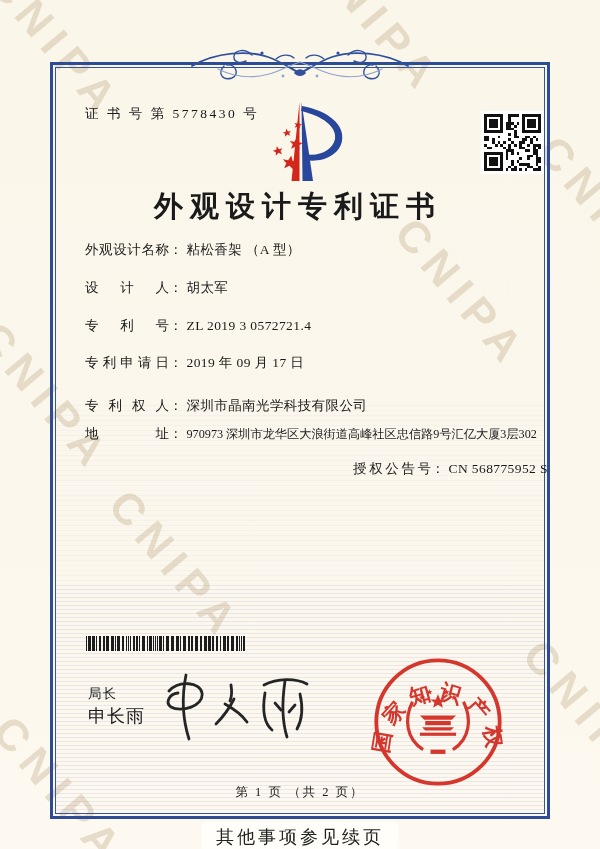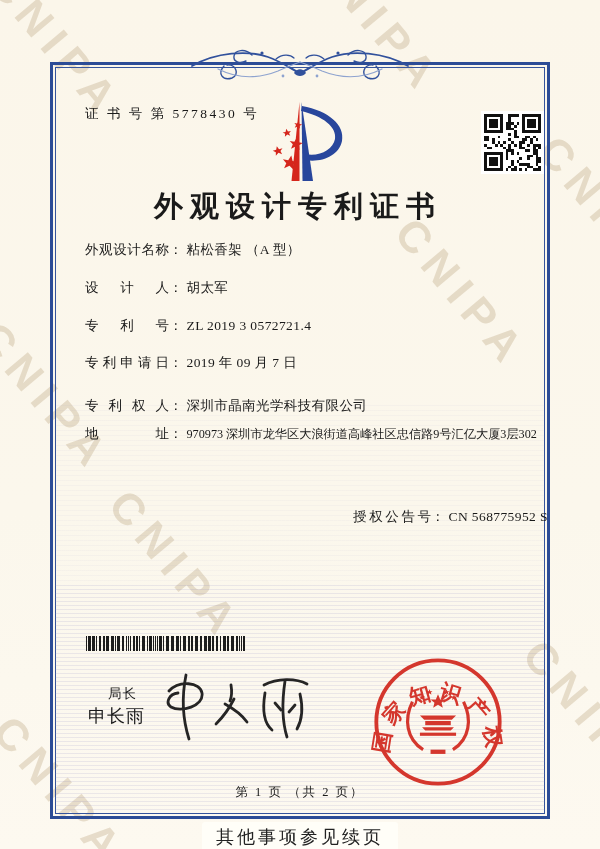--- a/index.html
+++ b/index.html
@@ -22,27 +22,27 @@
   .qr{position:absolute;left:428px;top:46px;width:57px;height:57px;background:#fff;padding:3px;z-index:2;}
   .title{position:absolute;left:0;right:4px;top:122px;text-align:center;font-size:29px;font-weight:700;
          letter-spacing:7px;z-index:2;}
   .fields{position:absolute;left:32px;right:26px;top:176px;z-index:2;font-size:13.5px;}
   .frow{position:absolute;left:0;right:0;white-space:nowrap;}
   .flabel{display:inline-block;width:84px;text-align:justify;text-align-last:justify;vertical-align:bottom;}
   .fcolon{display:inline-block;margin-right:4px;}
   .fval{letter-spacing:.4px;}
   .frow.addr .fval{font-size:12.2px;letter-spacing:0;}
   .grant2{position:absolute;left:268px;top:0;}
-  .grant2 .flabel{width:78px;margin-top:48px;}
+  .grant2 .flabel{width:78px;}
   .paras{position:absolute;left:30px;right:26px;top:433px;z-index:2;font-size:12.9px;
          line-height:21.8px;text-align:justify;}
   .paras p{margin:0;text-indent:2em;}
   .barcode{position:absolute;left:33px;top:571px;width:161px;height:15px;display:flex;z-index:2;}
   .barcode i{display:block;height:100%;}
-  .director-title{position:absolute;left:35px;top:620px;font-size:13.5px;letter-spacing:1px;z-index:2;margin-left:20px;}
+  .director-title{position:absolute;left:35px;top:620px;font-size:13.5px;letter-spacing:1px;z-index:2;}
   .director-name{position:absolute;left:35px;top:639px;font-size:18px;letter-spacing:1px;z-index:2;}
   .signature{position:absolute;left:95px;top:598px;z-index:3;}
   .seal{position:absolute;left:318px;top:590px;width:134px;height:134px;z-index:2;opacity:.93;}
   .seal-date{position:absolute;left:306px;top:679px;width:158px;text-align:center;z-index:3;
              font-size:13.5px;font-weight:700;letter-spacing:1px;color:#101010;}
   .page-indicator{position:absolute;left:0;right:0;top:719px;text-align:center;font-size:12.5px;
                   letter-spacing:2px;z-index:2;}
   .continuation{position:absolute;left:50%;top:822px;transform:translateX(-50%);z-index:2;
                 background:#fffef8;padding:3px 14px;border-radius:3px;font-size:18px;
                 letter-spacing:3px;font-weight:400;color:#222;
@@ -313,21 +313,21 @@
       <div class="frow" style="top:0">
         <span class="flabel">外观设计名称</span><span class="fcolon">：</span><span class="fval">粘松香架 （A 型）</span>
       </div>
       <div class="frow" style="top:38px">
         <span class="flabel">设计人</span><span class="fcolon">：</span><span class="fval">胡太军</span>
       </div>
       <div class="frow" style="top:76px">
         <span class="flabel">专利号</span><span class="fcolon">：</span><span class="fval">ZL 2019 3 0572721.4</span>
       </div>
       <div class="frow" style="top:113px">
-        <span class="flabel">专利申请日</span><span class="fcolon">：</span><span class="fval">2019 年 09 月 7 日</span>
+        <span class="flabel">专利申请日</span><span class="fcolon">：</span><span class="fval">2019 年 09 月 17 日</span>
       </div>
       <div class="frow" style="top:156px">
         <span class="flabel">专利权人</span><span class="fcolon">：</span><span class="fval">深圳市晶南光学科技有限公司</span>
       </div>
       <div class="frow addr" style="top:184px">
         <span class="flabel">地址</span><span class="fcolon">：</span><span class="fval">970973 深圳市龙华区大浪街道高峰社区忠信路9号汇亿大厦3层302</span>
       </div>
       <div class="frow" style="top:219px">
         <span class="grant2">
           <span class="flabel">授权公告号</span><span class="fcolon">：</span><span class="fval">CN 568775952 S</span>

